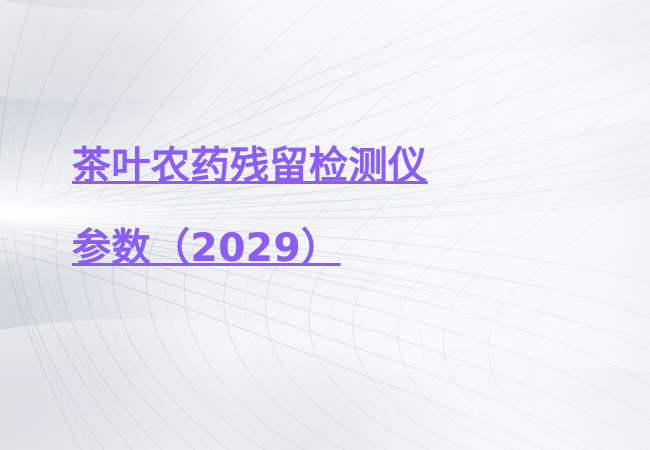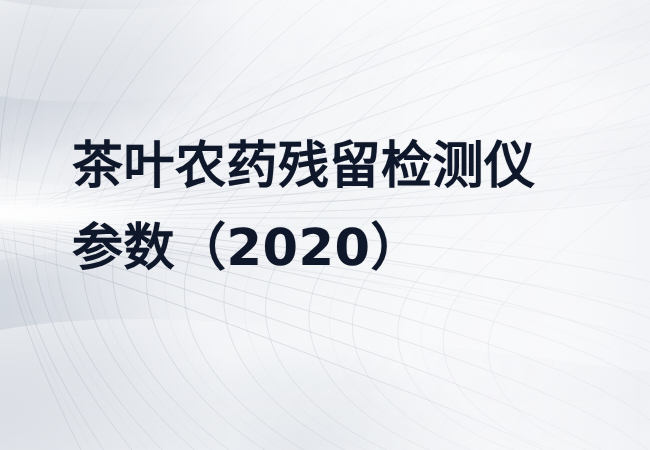--- a/index.html
+++ b/index.html
@@ -86,31 +86,32 @@
   #headline {
     position: absolute;
     left: 72px;
     top: 126px;
     width: 540px;
     z-index: 5;
   }
 
   .headline-line {
     display: block;
-    color: #0f172a;
+    color: #8b5cf6;
     font-family: "DejaVu Sans", "Liberation Sans", sans-serif;
     font-weight: 700;
-    font-size: 51px;
+    font-size: 39px;
     line-height: 82px;
     letter-spacing: 0.5px;
     white-space: nowrap;
     text-rendering: geometricPrecision;
     text-shadow:
       0 1px 0 rgba(255,255,255,0.35),
       0 0 1px rgba(20,26,46,0.30);
+    text-decoration: underline;
   }
 </style>
 </head>
 <body>
 
 <div id="banner">
 
   <div class="bg-layer" id="bg-base"></div>
   <div class="bg-layer" id="bg-mass"></div>
 
@@ -233,16 +234,16 @@
     </g>
 
     <ellipse cx="0" cy="215" rx="250" ry="30" fill="url(#focusGlow)"></ellipse>
   </svg>
 
   <div class="bg-layer" id="bg-specular"></div>
   <div class="bg-layer" id="bg-sheen"></div>
 
   <div id="headline">
     <span class="headline-line">茶叶农药残留检测仪</span>
-    <span class="headline-line">参数（2020）</span>
+    <span class="headline-line">参数（2029）</span>
   </div>
 
 </div>
 
 </body></html>

